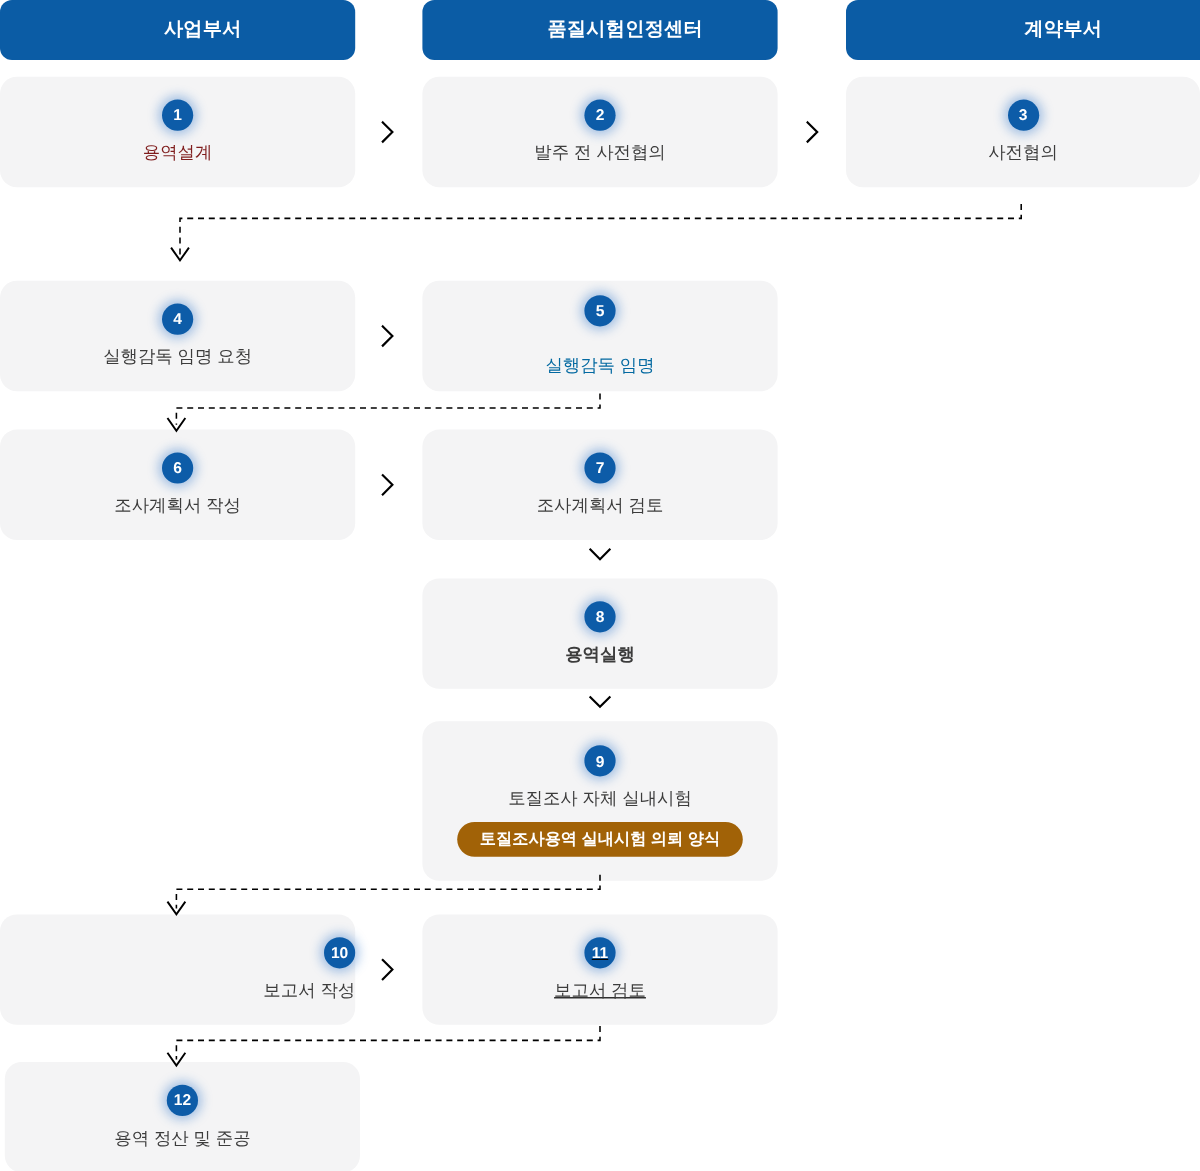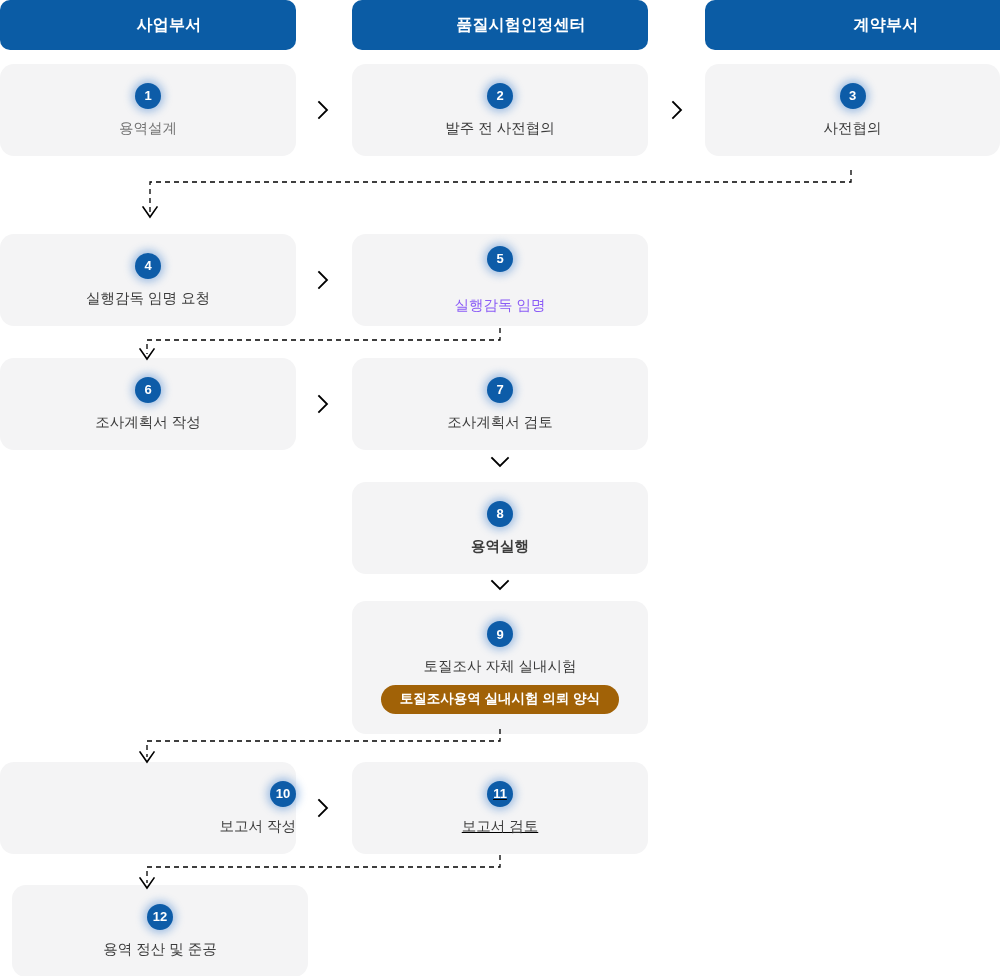--- a/index.html
+++ b/index.html
@@ -111,37 +111,37 @@
       <span class="dept-header-label">사업부서</span>
     </div>
     <div class="dept-header" style="left: 352px; top: 0px; width: 296px; background: rgb(11, 92, 165);">
       <span class="dept-header-label">품질시험인정센터</span>
     </div>
     <div class="dept-header" style="left: 705px; top: 0px; width: 320px; background: rgb(11, 92, 165);">
       <span class="dept-header-label">계약부서</span>
     </div>
     <div class="step-card" style="left: 0px; top: 64px; width: 296px; height: 92px; background: rgb(244, 244, 245);">
       <div class="step-badge" style="background: rgb(13, 92, 168);">1</div>
-      <div class="step-label" style="color: #737373; text-align: right;">용역설계</div>
+      <div class="step-label" style="color: #7f1d1d; text-align: right;">용역설계</div>
     </div>
     <div class="step-card" style="left: 352px; top: 64px; width: 296px; height: 92px; background: rgb(244, 244, 245);">
       <div class="step-badge" style="background: rgb(13, 92, 168);">2</div>
       <div class="step-label" style="color: rgb(60, 60, 60);">발주 전 사전협의</div>
     </div>
     <div class="step-card" style="left: 705px; top: 64px; width: 295px; height: 92px; background: rgb(244, 244, 245);">
       <div class="step-badge" style="background: rgb(13, 92, 168);">3</div>
       <div class="step-label" style="color: rgb(60, 60, 60);">사전협의</div>
     </div>
     <div class="step-card" style="left: 0px; top: 234px; width: 296px; height: 92px; background: rgb(244, 244, 245);">
       <div class="step-badge" style="background: rgb(13, 92, 168);">4</div>
       <div class="step-label" style="color: rgb(60, 60, 60);">실행감독 임명 요청</div>
     </div>
     <div class="step-card" style="left: 352px; top: 234px; width: 296px; height: 92px; background: rgb(244, 244, 245);">
       <div class="step-badge" style="background: rgb(13, 92, 168);">5</div>
-      <div class="step-label" style="color: #8b5cf6; margin-top: 25px;">실행감독 임명</div>
+      <div class="step-label" style="color: #0369a1; margin-top: 25px;">실행감독 임명</div>
     </div>
     <div class="step-card" style="left: 0px; top: 358px; width: 296px; height: 92px; background: rgb(244, 244, 245);">
       <div class="step-badge" style="background: rgb(13, 92, 168);">6</div>
       <div class="step-label" style="color: rgb(60, 60, 60);">조사계획서 작성</div>
     </div>
     <div class="step-card" style="left: 352px; top: 358px; width: 296px; height: 92px; background: rgb(244, 244, 245);">
       <div class="step-badge" style="background: rgb(13, 92, 168);">7</div>
       <div class="step-label" style="color: rgb(60, 60, 60);">조사계획서 검토</div>
     </div>
     <div class="step-card" style="left: 352px; top: 482px; width: 296px; height: 92px; background: rgb(244, 244, 245);">
@@ -154,21 +154,21 @@
       <button class="step-pill" style="background: #a16207;">토질조사용역 실내시험 의뢰 양식</button>
     </div>
     <div class="step-card" style="left: 0px; top: 762px; width: 296px; height: 92px; background: rgb(244, 244, 245); align-items: flex-end;">
       <div class="step-badge" style="background: rgb(13, 92, 168);">10</div>
       <div class="step-label" style="color: rgb(60, 60, 60);">보고서 작성</div>
     </div>
     <div class="step-card" style="left: 352px; top: 762px; width: 296px; height: 92px; background: rgb(244, 244, 245); text-decoration: underline;">
       <div class="step-badge" style="background: rgb(13, 92, 168);">11</div>
       <div class="step-label" style="color: rgb(60, 60, 60);">보고서 검토</div>
     </div>
-    <div class="step-card" style="left: 12px; top: 885px; width: 296px; height: 92px; background: rgb(244, 244, 245);">
+    <div class="step-card" style="left: 4px; top: 885px; width: 296px; height: 92px; background: rgb(244, 244, 245);">
       <div class="step-badge" style="background: rgb(13, 92, 168);">12</div>
       <div class="step-label" style="color: rgb(60, 60, 60);">용역 정산 및 준공</div>
     </div>
     <div class="chev" style="left: 316px; top: 99px;">
       <svg width="14" height="22" viewBox="0 0 14 22">
         <polyline points="3,3 11,11 3,19" fill="none" stroke="#000000" stroke-width="1.8" stroke-linecap="square" stroke-linejoin="miter"></polyline>
       </svg>
     </div>
     <div class="chev" style="left: 670px; top: 99px;">
       <svg width="14" height="22" viewBox="0 0 14 22">

